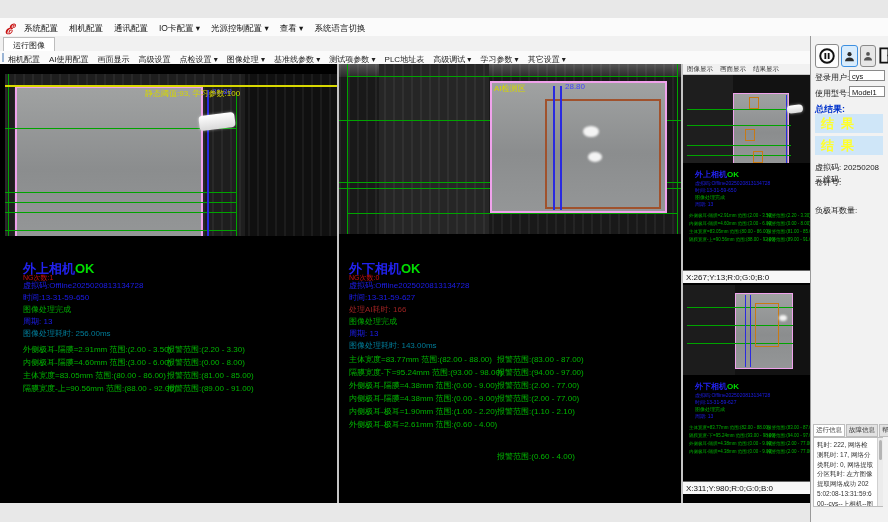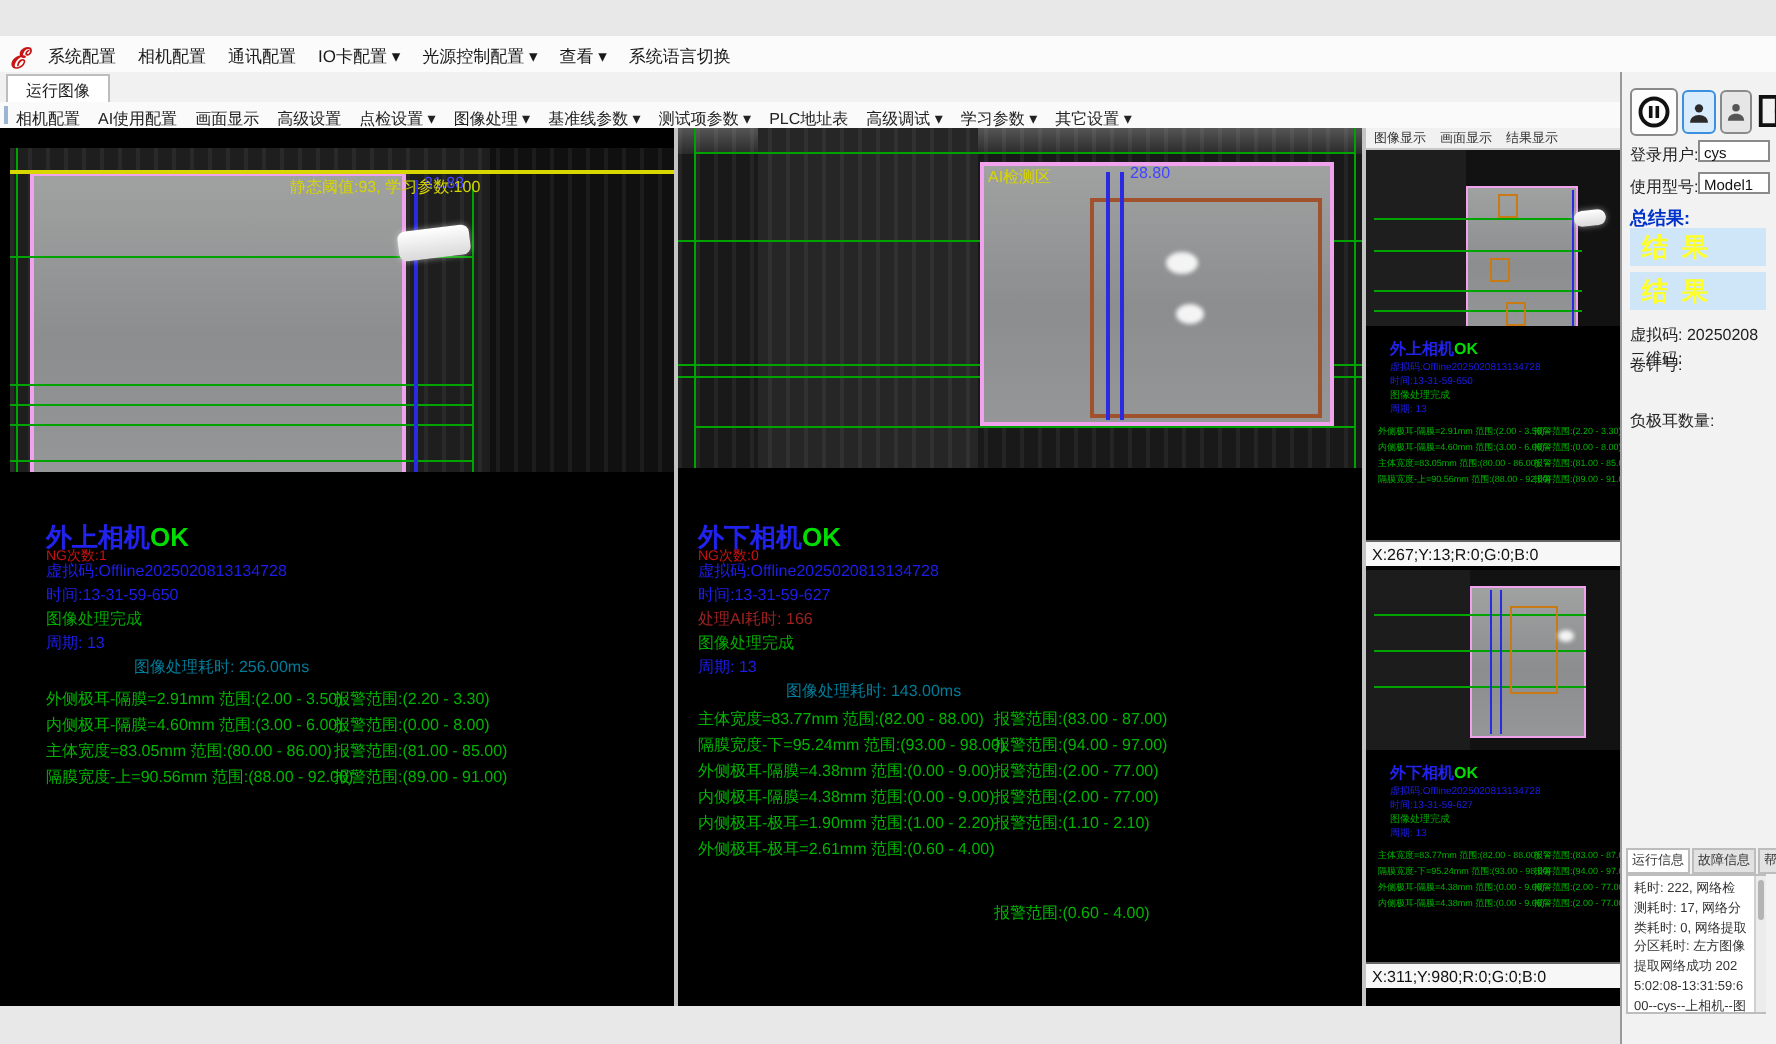--- a/index.html
+++ b/index.html
@@ -28,21 +28,21 @@
   .bline{position:absolute;background:#2a2ae0;}
   .grayblock{position:absolute;border:2px solid #f0a2ec;background:linear-gradient(180deg,#a0a2a2,#8b8d8e 55%,#949697);}
   .texture{position:absolute;inset:0;background:repeating-linear-gradient(90deg,rgba(255,255,255,0.05) 0 2px,rgba(0,0,0,0) 2px 9px);}
   .ytext{position:absolute;color:#d6d600;font-size:8px;white-space:nowrap;}
   .btext{position:absolute;color:#4444ff;font-size:8px;white-space:nowrap;}
   .cam-title{position:absolute;font-size:13px;font-weight:bold;color:#2222ee;white-space:nowrap;}
   .cam-ok{color:#00dd00;}
   .ng{position:absolute;font-size:7px;color:#cc1111;white-space:nowrap;}
   .iline{position:absolute;font-size:8px;color:#1d1dee;white-space:nowrap;}
   .sline{position:absolute;font-size:8px;color:#00aa00;white-space:nowrap;}
-  .tline{position:absolute;font-size:8px;color:#007c99;white-space:nowrap;margin-left:44px;}
+  .tline{position:absolute;font-size:8px;color:#007c99;white-space:nowrap;}
   .aline{position:absolute;font-size:8px;color:#9c2222;white-space:nowrap;}
   .mrow{position:absolute;font-size:8px;color:#00b400;white-space:nowrap;}
   .tape{position:absolute;background:linear-gradient(#ffffff,#d9d9d9);border-radius:4px;box-shadow:0 0 3px rgba(255,255,255,.5);}
   .blob{position:absolute;background:#f4f4f4;border-radius:50%;filter:blur(1px);}
   
   .mini-title{position:absolute;font-size:8px;font-weight:bold;color:#2222ee;white-space:nowrap;}
   .mini-line{position:absolute;font-size:5px;color:#1d1dee;white-space:nowrap;}
   .mini-green{position:absolute;font-size:5px;color:#00aa00;white-space:nowrap;}
   .mini-row{position:absolute;font-size:4.5px;color:#00b400;white-space:nowrap;}
   .orect{position:absolute;border:1px solid #c87a14;}

